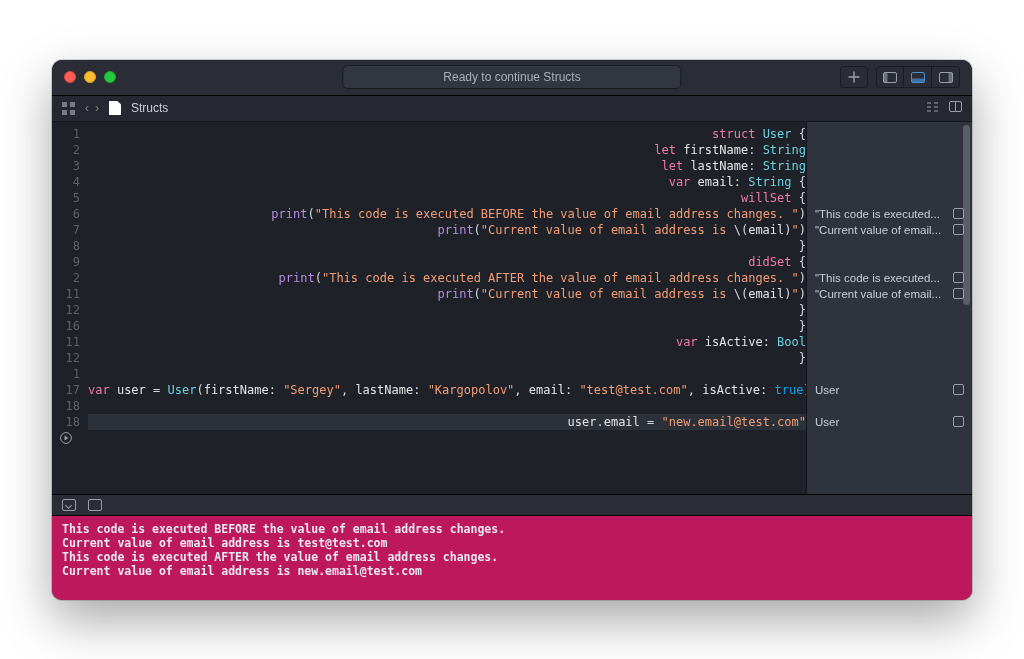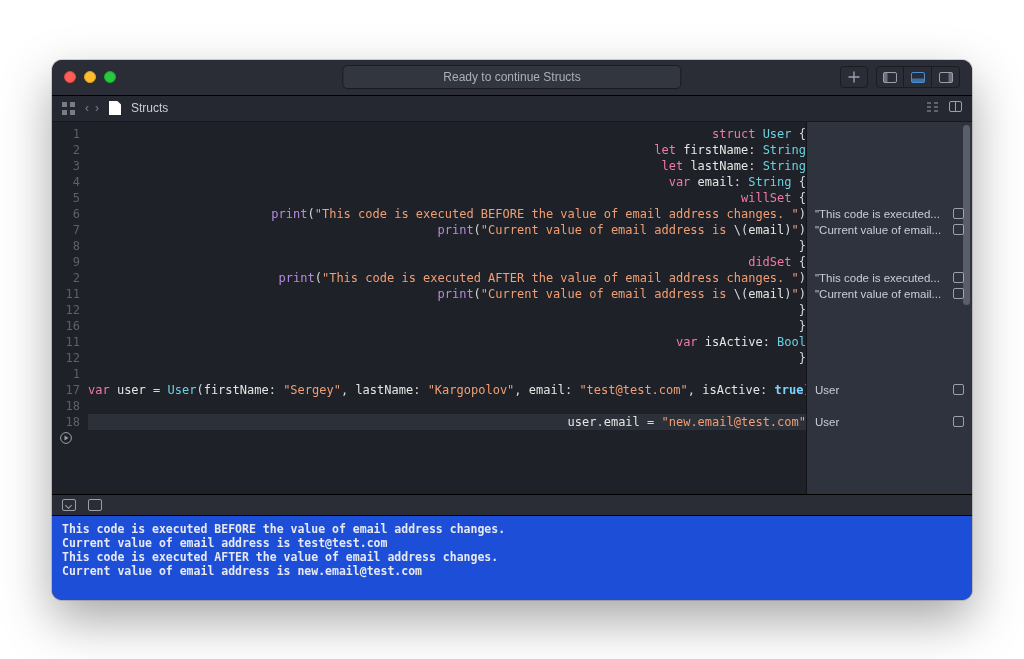--- a/index.html
+++ b/index.html
@@ -132,21 +132,21 @@
       justify-content: flex-end;
       padding-right: 8px;
     }
     
     .kw  { color: #f07ba6; }
     .type{ color: #6bd1e0; }
     .punc{ color: #d5d9e0; }
     .ident{ color: #e5e5e5; }
     .str { color: #f29e74; }
     .fn  { color: #b48be0; }
-    .bool{ color: #7dd3fc; font-weight: bold; }
+    .bool{ color: #0ea5e9; }
     .interp { color: #d5d9e0; }
     .paren { color: #d5d9e0; }
     
     .result-pane {
       width: 166px;
       background: #2f333d;
       border-left: 1px solid #121316;
       font-size: 11.5px;
       color: #c8cdd6;
       padding-top: 4px;
@@ -189,21 +189,21 @@
       border: 1.2px solid #9aa0aa;
       border-radius: 2px;
       position: relative;
     }
     .dicon.chev::after {
       content:""; position:absolute; left:3px; top:3px;
       width:4px; height:4px; border-right:1.2px solid #9aa0aa; border-bottom:1.2px solid #9aa0aa;
       transform: rotate(45deg);
     }
     .console {
-      background: #1d4ed8;
+      background: #be185d;
       color: #e7e9ee;
       font-family: "SF Mono", Menlo, Monaco, monospace;
       font-size: 11.5px;
       font-weight: 600;
       line-height: 14px;
       padding: 6px 10px 12px;
       white-space: pre;
       height: 84px;
     }
   </style>

